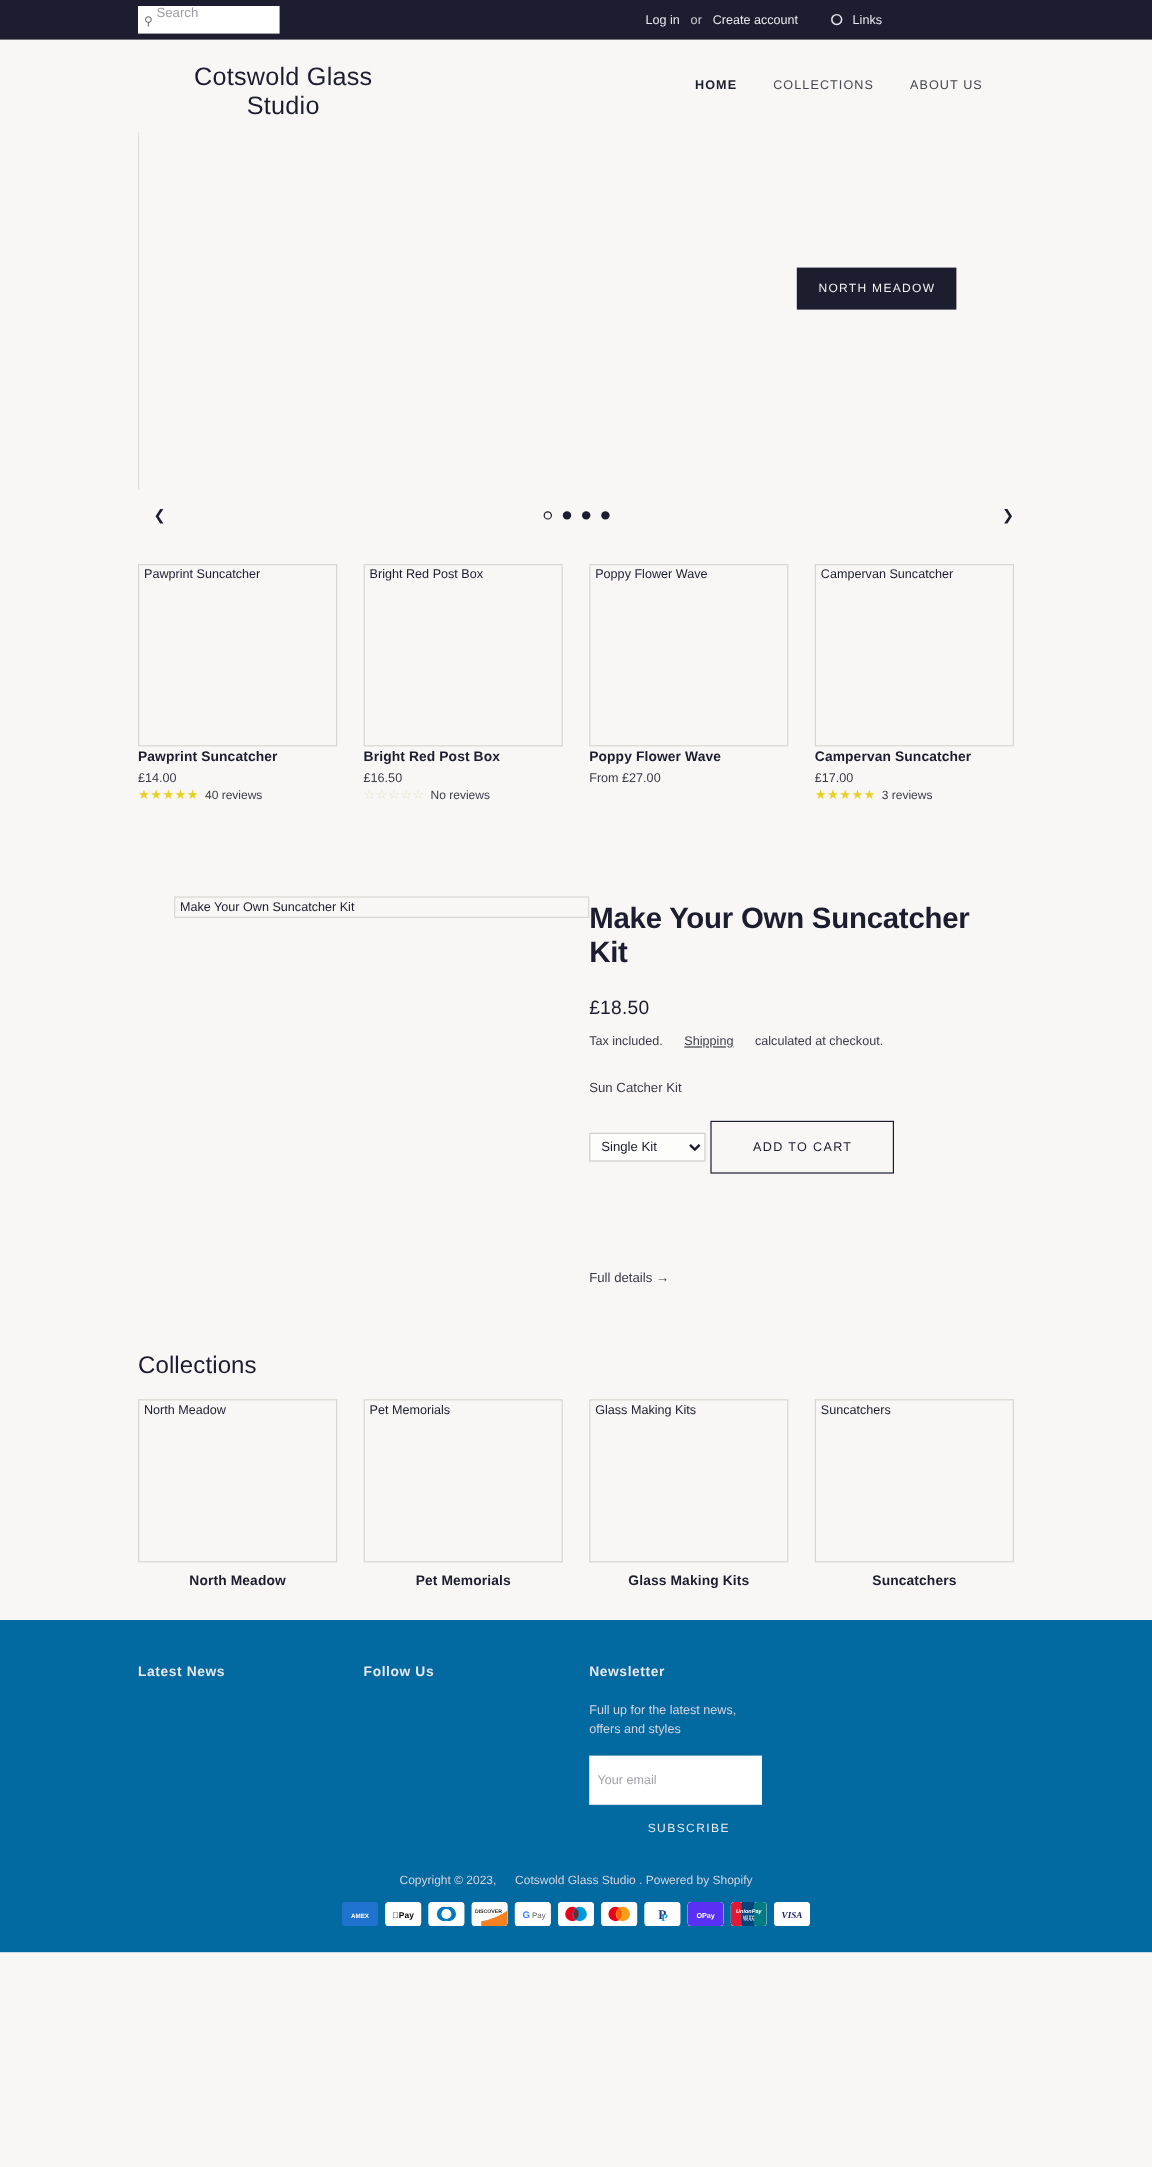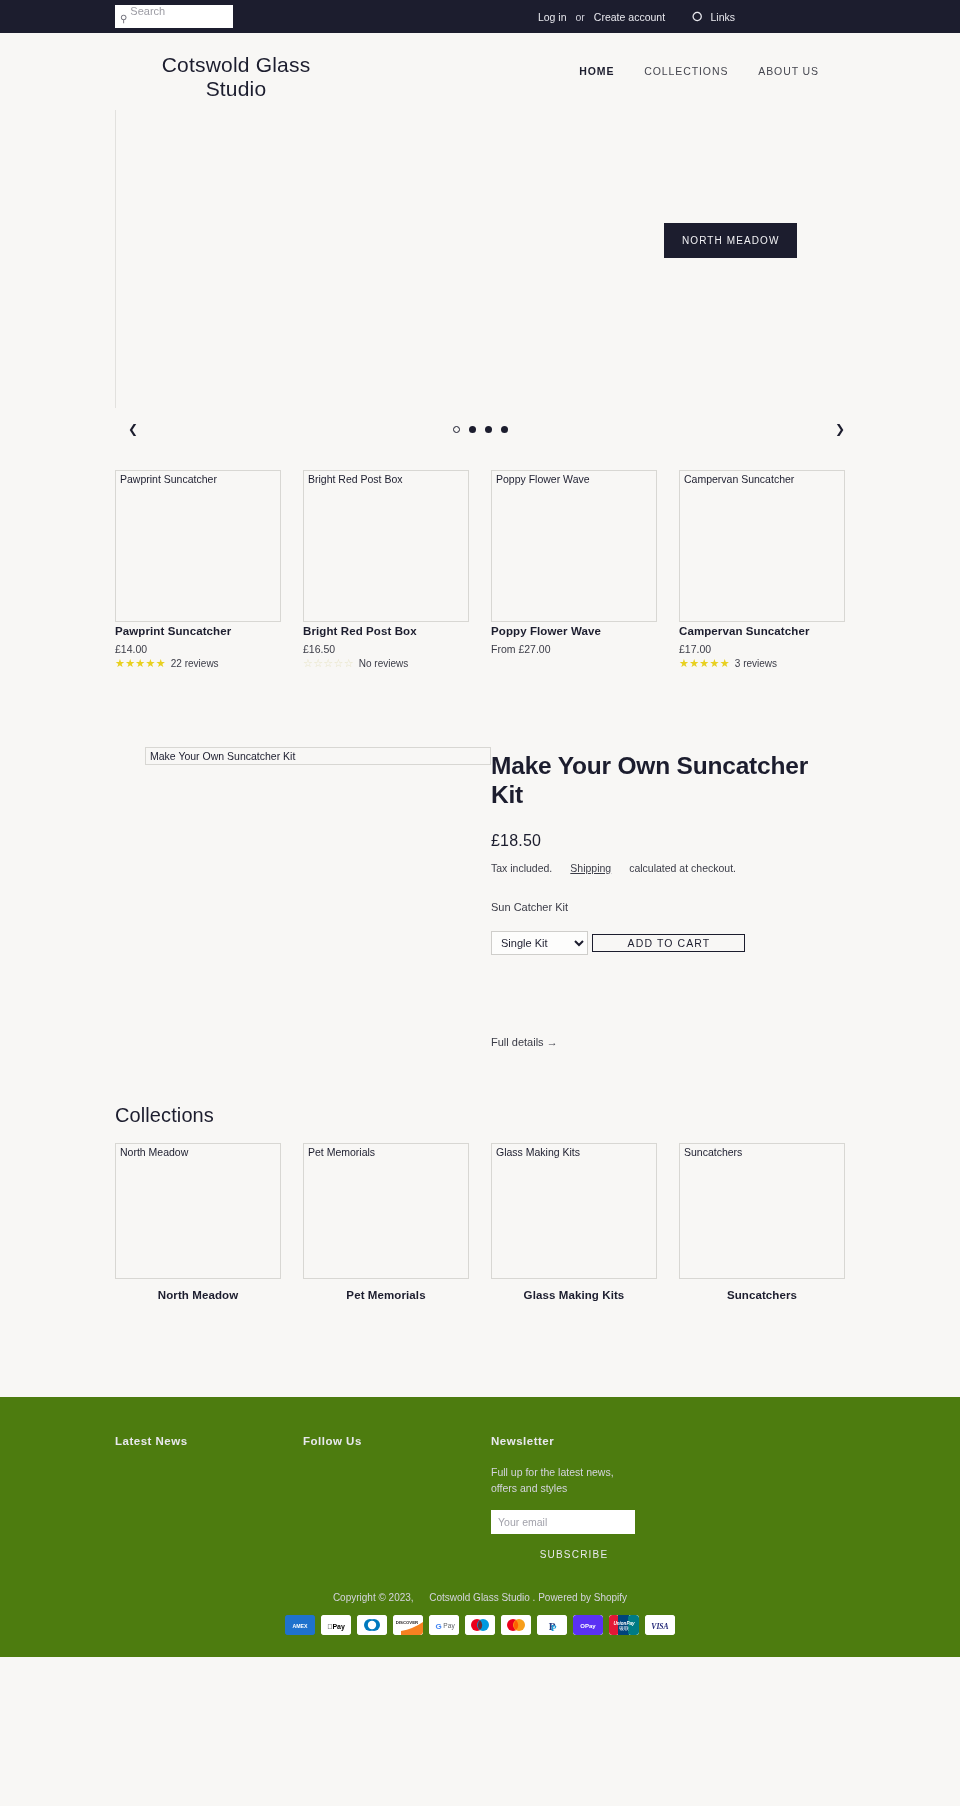--- a/index.html
+++ b/index.html
@@ -253,21 +253,21 @@
     font-family: "Liberation Sans", sans-serif;
     font-size: 11px;
     color: #1c1d2e;
     background: #fdfdfc;
     border: 1px solid #cfcecb;
     padding-left: 5px;
   }
   .add-to-cart {
     margin-top: 21px;
     width: 153px;
-    height: 18px;
+    height: 44px;
     background: transparent;
     border: 1px solid #1c1d2e;
     font-family: "Liberation Sans", sans-serif;
     font-size: 10.5px;
     letter-spacing: 1.1px;
     color: #1c1d2e;
     cursor: pointer;
   }
   .full-details {
     display: inline-block;
@@ -281,23 +281,23 @@
   .collection-title {
     margin-top: 10px;
     text-align: center;
     font-size: 11.5px;
     font-weight: bold;
     letter-spacing: .1px;
   }
 
   
   .footer {
-    background: #4d7c0f;
+    background: #0369a1;
     color: #e8e8ee;
-    margin-top: 96px;
+    margin-top: 26px;
     padding: 38px 115px 0 115px;
   }
   .footer-grid {
     display: grid;
     grid-template-columns: repeat(4, 1fr);
     gap: 0 22px;
   }
   .footer-heading {
     font-size: 11.5px;
     font-weight: bold;
@@ -313,21 +313,21 @@
   }
   .newsletter-text {
     font-size: 10.5px;
     color: #d4d4de;
     line-height: 1.55;
     max-width: 130px;
   }
   .newsletter-input {
     margin-top: 14px;
     width: 144px;
-    height: 24px;
+    height: 41px;
     background: #fff;
     border: 0;
     outline: 0;
     font-family: "Liberation Sans", sans-serif;
     font-size: 10.5px;
     color: #1c1d2e;
     padding: 0 7px;
   }
   .newsletter-input::placeholder { color: #a2a2ab; }
   .subscribe-btn {
@@ -416,21 +416,21 @@
 
 <section class="section" style="margin-top:27px;">
   <div class="grid4">
 
     <div>
       <div class="alt-box media-product">Pawprint Suncatcher</div>
       <div class="product-title">Pawprint Suncatcher</div>
       <div class="product-price">£14.00</div>
       <div class="rating-row">
         <span class="stars filled">★★★★★</span>
-        <span>22 reviews</span>
+        <span>40 reviews</span>
       </div>
     </div>
 
     <div>
       <div class="alt-box media-product">Bright Red Post Box</div>
       <div class="product-title">Bright Red Post Box</div>
       <div class="product-price">£16.50</div>
       <div class="rating-row">
         <span class="stars empty">☆☆☆☆☆</span>
         <span>No reviews</span>

